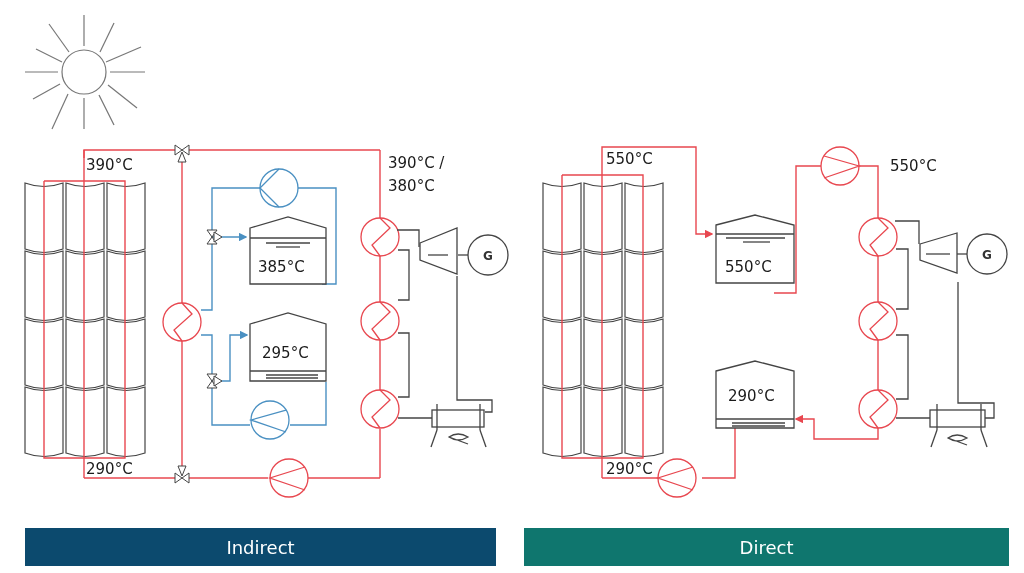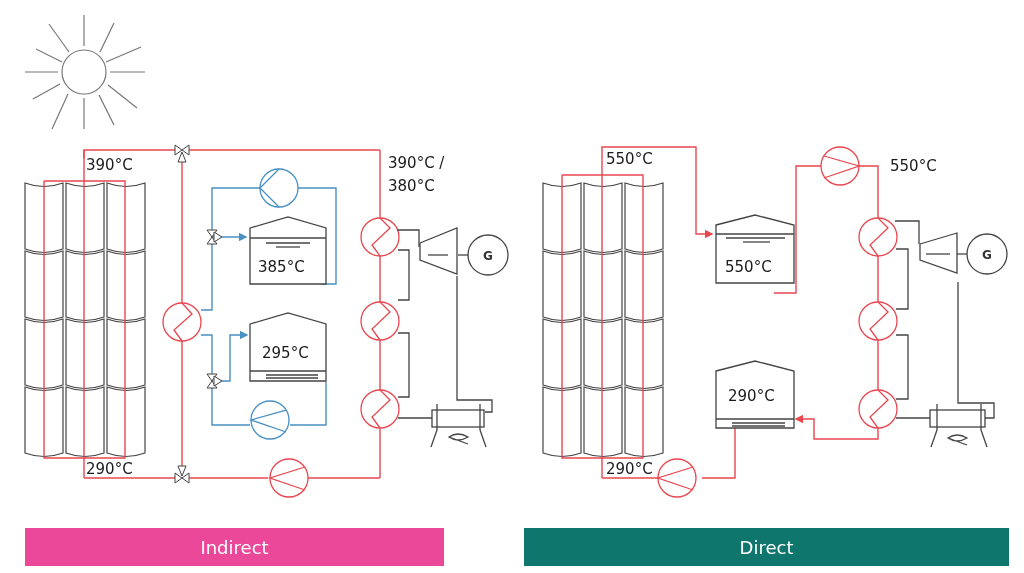--- a/index.html
+++ b/index.html
@@ -253,18 +253,18 @@
       <path d="M948,438 Q957,444 967,438 Q957,432 948,438 Z M948,438 L967,445"></path>
     </g>
     <text class="g-lbl" x="982" y="259">G</text>
   </g>
 
   <text class="lbl" x="606" y="164">550°C</text>
   <text class="lbl" x="606" y="474">290°C</text>
   <text class="lbl" x="890" y="171">550°C</text>
 </svg>
 
-<div class="bar" style="left:25px;width:419px;background:#ec4899;">
+<div class="bar" style="left:25px;width:471px;background:#0c4a6e;">
   <span>Indirect</span>
 </div>
 <div class="bar" style="left:524px;width:485px;background:#0f766e;">
   <span>Direct</span>
 </div>
 
 </body></html>

